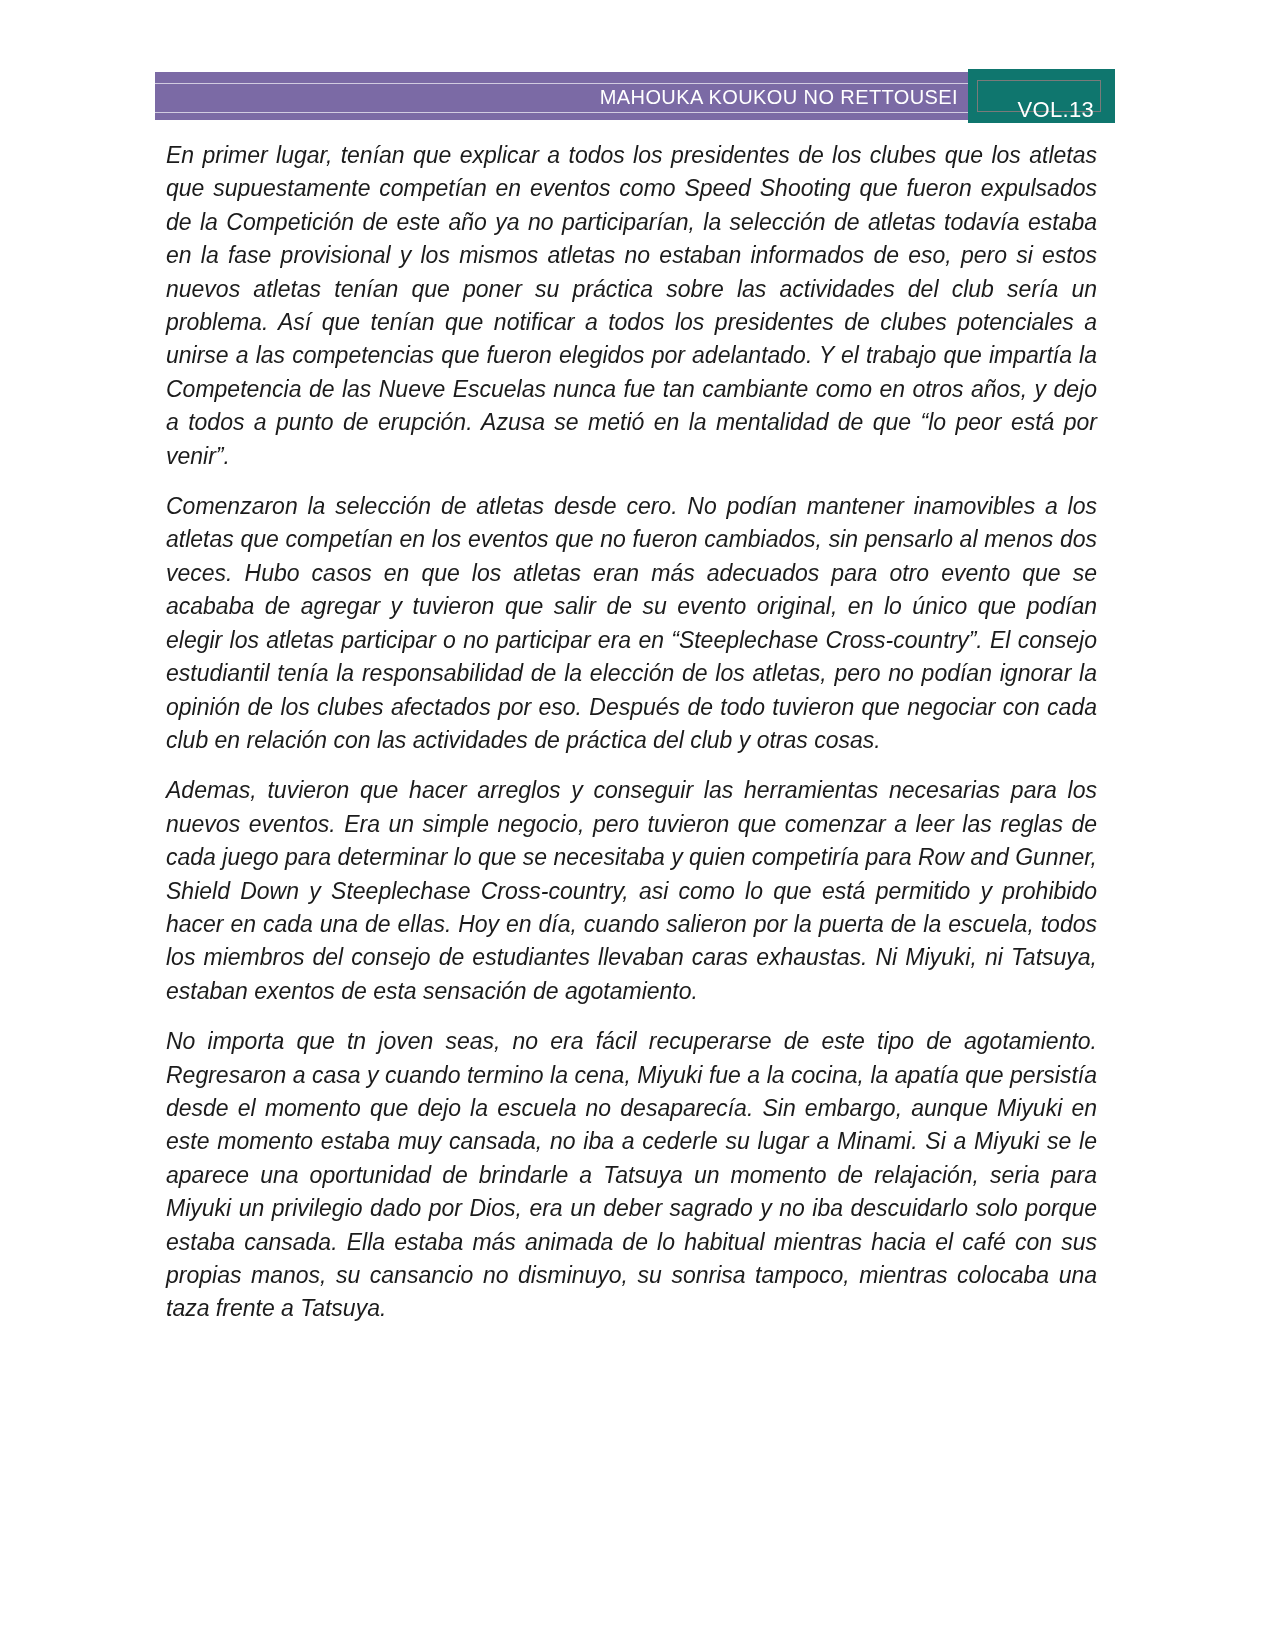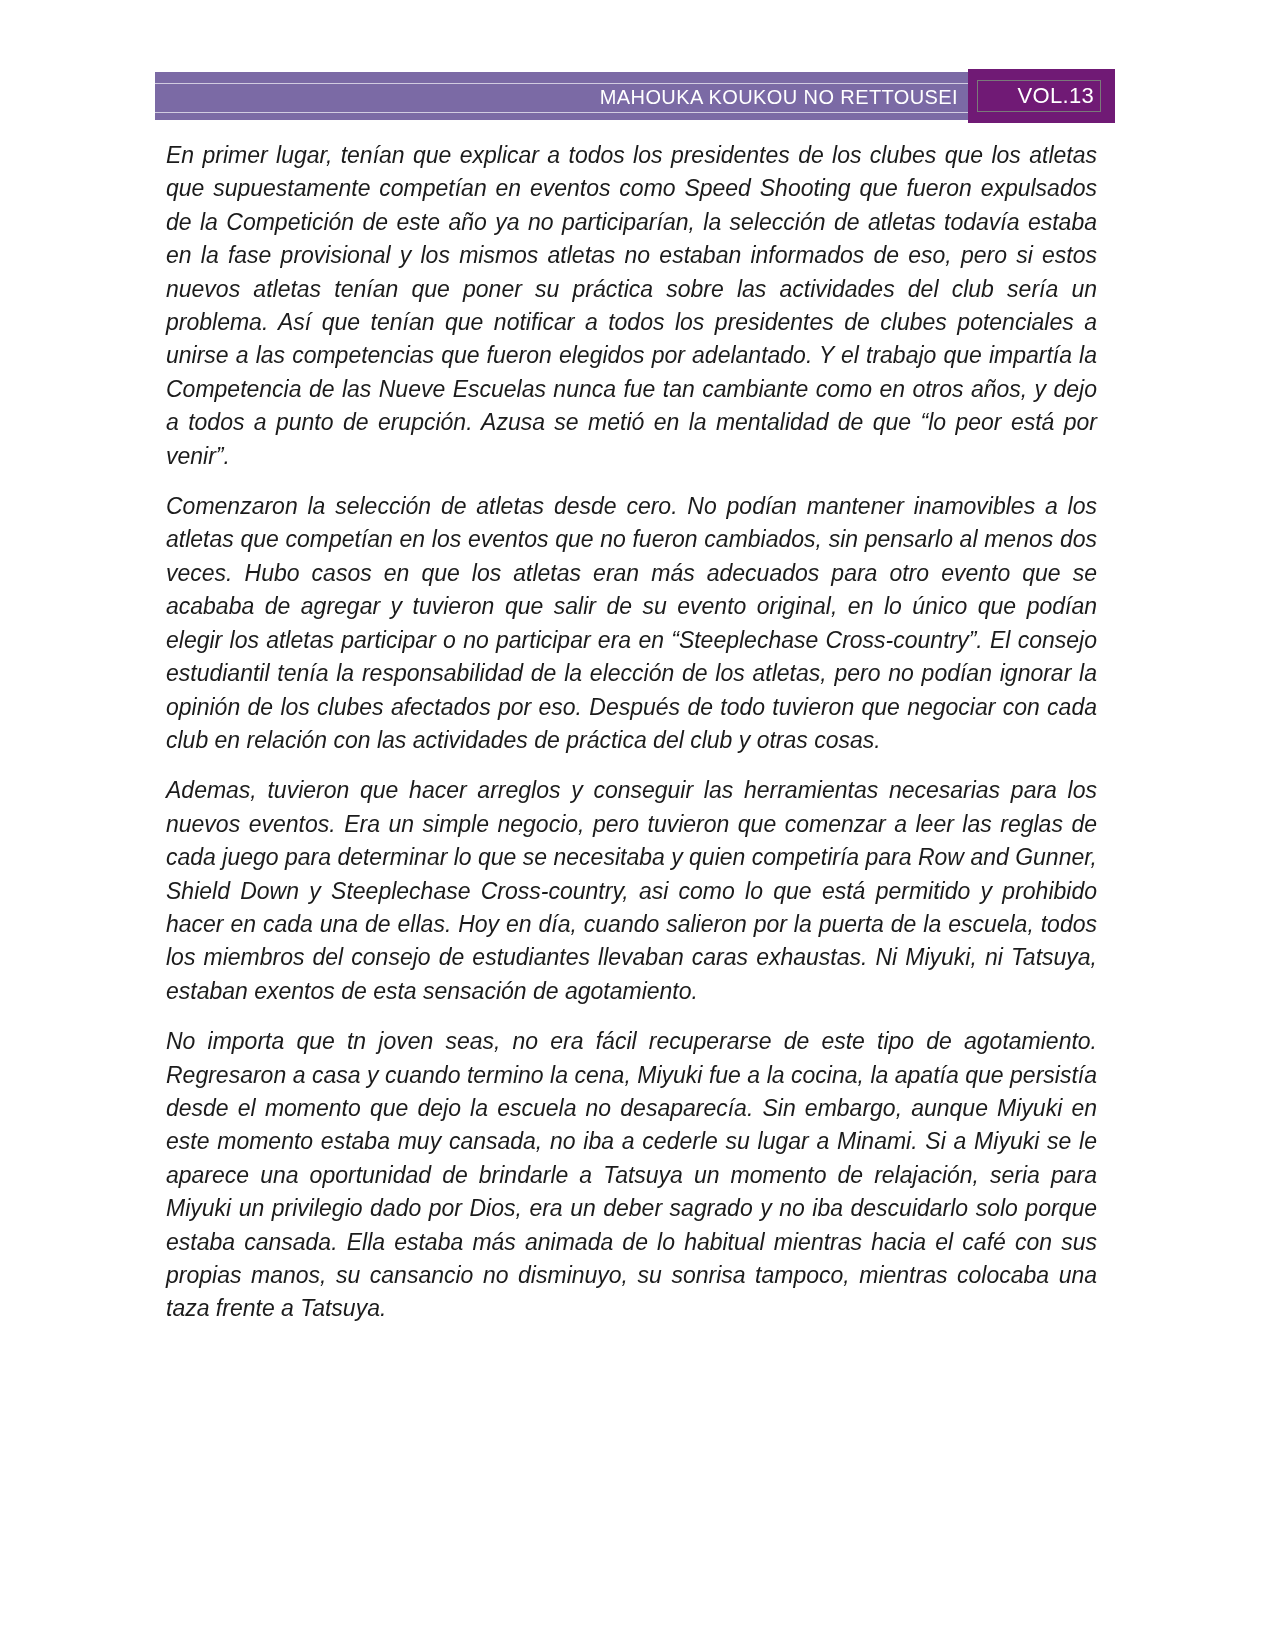--- a/index.html
+++ b/index.html
@@ -101,21 +101,21 @@
 </style>
 </head>
 <body>
 
 <div class="page">
 
   <div class="header">
     <div class="header-title-cell" style="background: rgb(123, 106, 165);">
       <span class="header-title" style="color: rgb(255, 255, 255);">MAHOUKA KOUKOU NO RETTOUSEI</span>
     </div>
-    <div class="volume-cell" style="background: #701a75;">
+    <div class="volume-cell" style="background: #0f766e; align-items: flex-end;">
       <span class="volume-text" style="color: rgb(255, 255, 255);">VOL.13</span>
     </div>
   </div>
 
   <div class="body-text">
     <p>En primer lugar, tenían que explicar a todos los presidentes de los clubes que los atletas que supuestamente competían en eventos como Speed Shooting que fueron expulsados de la Competición de este año ya no participarían, la selección de atletas todavía estaba en la fase provisional y los mismos atletas no estaban informados de eso, pero si estos nuevos atletas tenían que poner su práctica sobre las actividades del club sería un problema. Así que tenían que notificar a todos los presidentes de clubes potenciales a unirse a las competencias que fueron elegidos por adelantado. Y el trabajo que impartía la Competencia de las Nueve Escuelas nunca fue tan cambiante como en otros años, y dejo a todos a punto de erupción. Azusa se metió en la mentalidad de que “lo peor está por venir”.</p>
     <p>Comenzaron la selección de atletas desde cero. No podían mantener  inamovibles a los atletas que competían en los eventos que no fueron cambiados, sin pensarlo al menos dos veces. Hubo casos en que los atletas eran más adecuados para otro evento que se acababa de agregar y tuvieron que salir de su evento original, en lo único que podían elegir los atletas participar o no participar era en “Steeplechase Cross-country”. El consejo estudiantil tenía la responsabilidad de la elección de los atletas, pero no podían ignorar la opinión de los clubes afectados por eso. Después de todo tuvieron que negociar con cada club en relación con las actividades de práctica del club y otras cosas.</p>
     <p>Ademas, tuvieron que hacer arreglos y conseguir las herramientas necesarias para los nuevos eventos. Era un simple negocio, pero tuvieron que comenzar a leer las reglas de cada juego para determinar lo que se necesitaba y quien competiría para Row and Gunner, Shield Down y Steeplechase Cross-country, asi como lo que está permitido y  prohibido hacer en cada una de ellas. Hoy en día, cuando salieron por la puerta de la escuela, todos los miembros del consejo de estudiantes llevaban caras exhaustas. Ni Miyuki, ni Tatsuya, estaban exentos de esta sensación de agotamiento.</p>
     <p>No importa que tn joven seas, no era fácil recuperarse de este tipo de agotamiento. Regresaron a casa y cuando termino la cena, Miyuki fue a la cocina, la apatía que persistía desde el momento que dejo la escuela no desaparecía. Sin embargo, aunque Miyuki en este momento estaba muy cansada, no iba a cederle su lugar a Minami. Si a Miyuki se le aparece una oportunidad de brindarle a Tatsuya un momento de relajación, seria para Miyuki un privilegio dado por Dios, era un deber sagrado y no iba descuidarlo solo porque estaba cansada. Ella estaba más animada de lo habitual mientras hacia el café con sus propias manos, su cansancio no disminuyo, su sonrisa tampoco, mientras colocaba una taza frente a Tatsuya.</p>
   </div>

